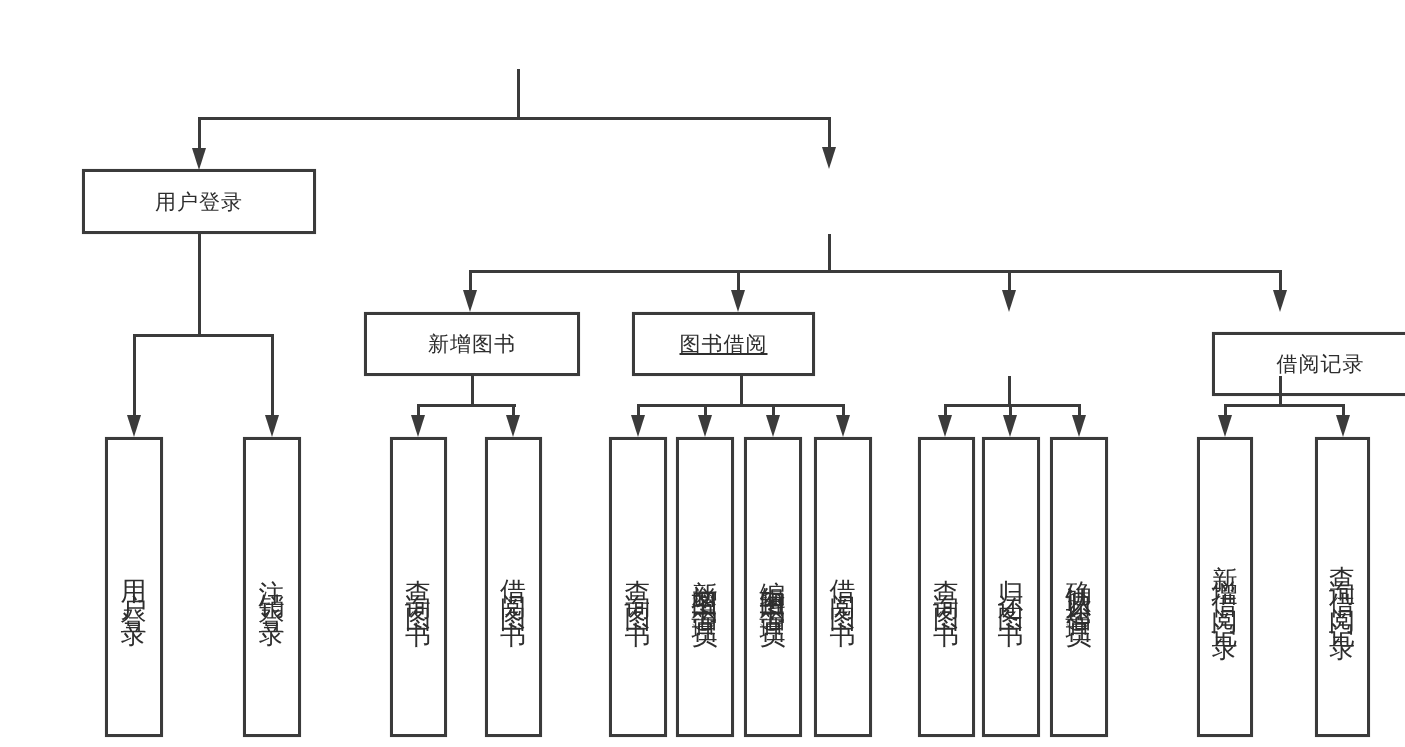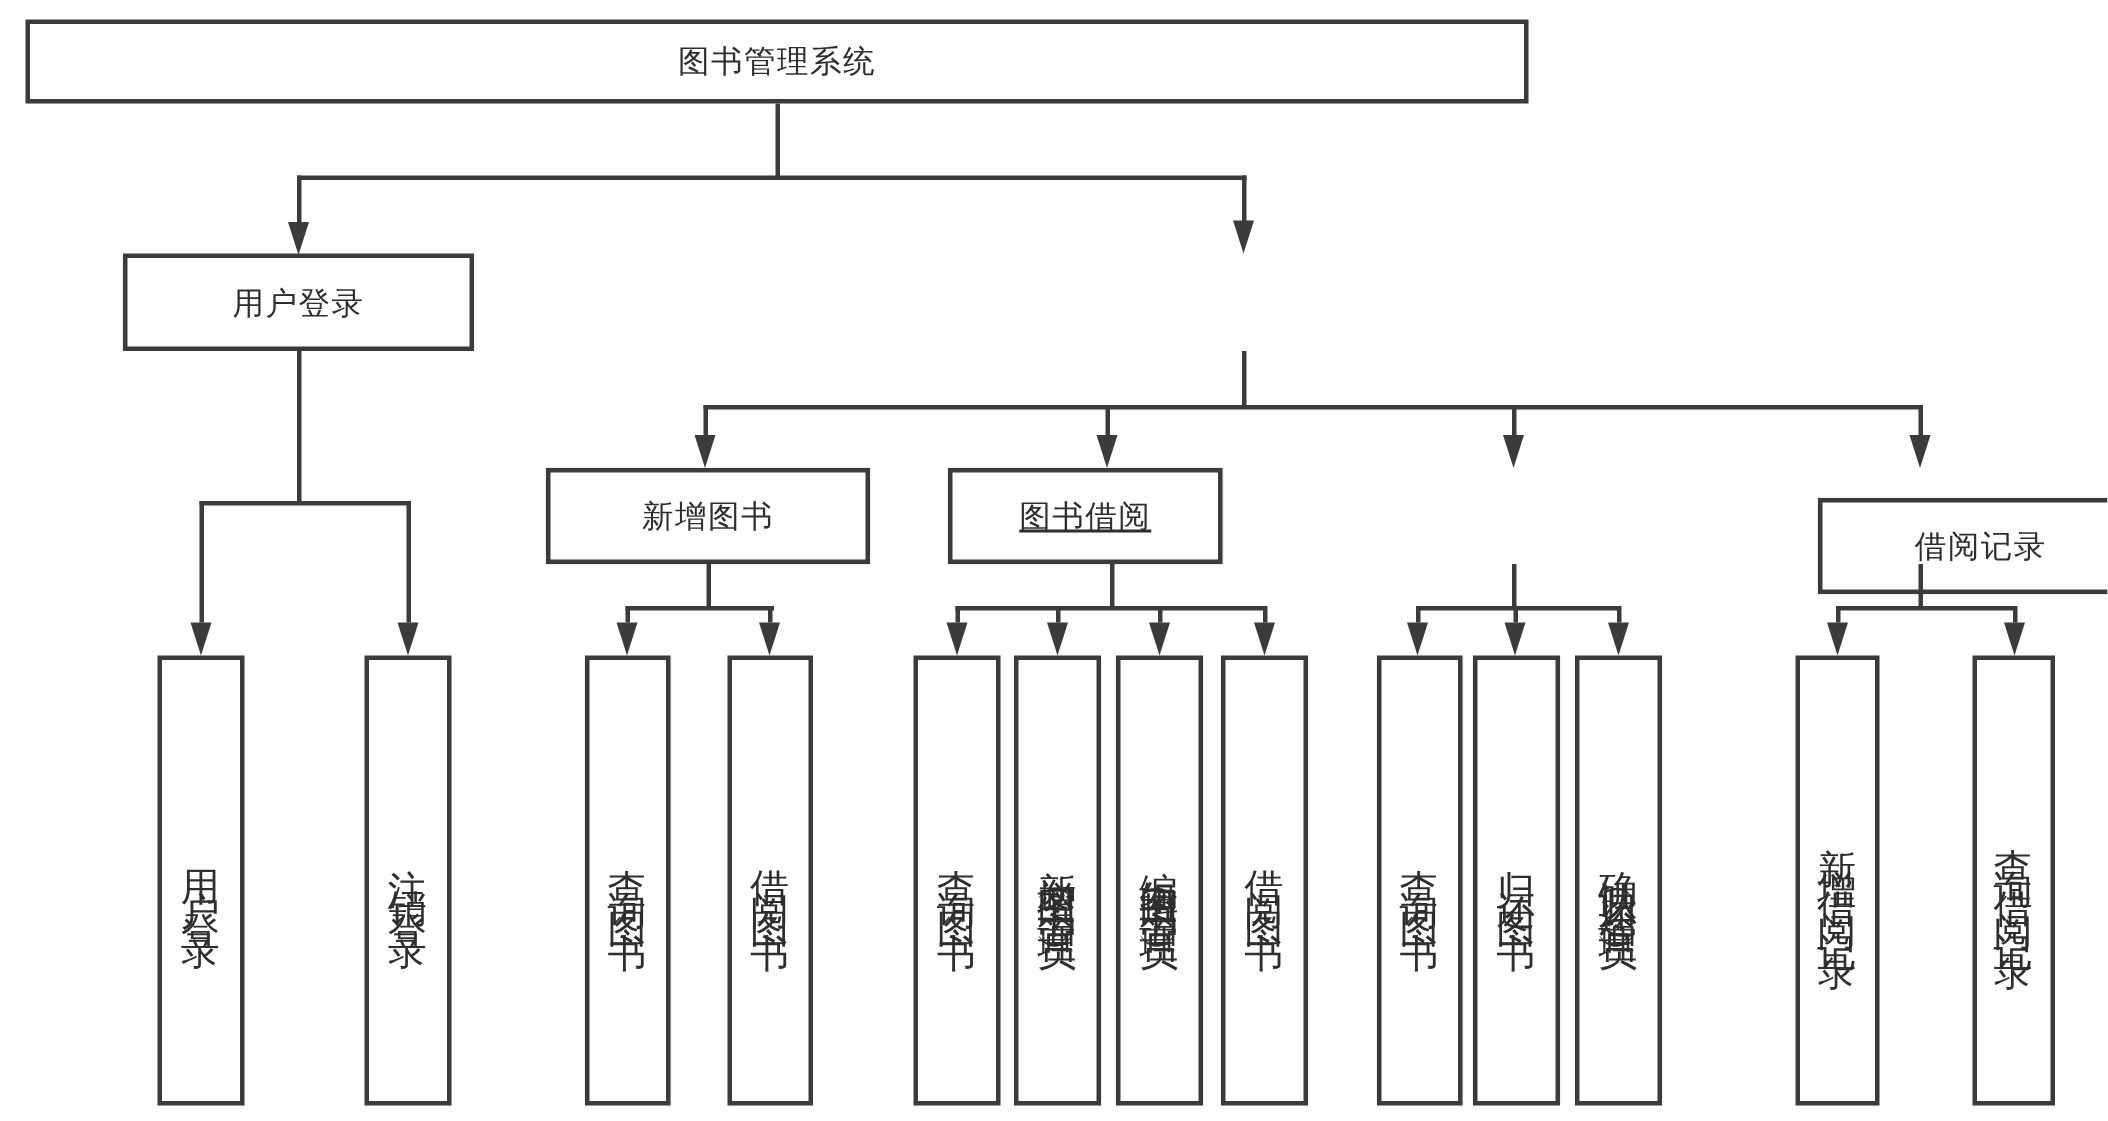--- a/index.html
+++ b/index.html
@@ -54,21 +54,20 @@
     text-shadow:0 0 2px #ffffff;
     letter-spacing:1px;
     white-space:nowrap;
   }
 </style>
 </head>
 <body>
 
 <div id="stage">
 
-  <div class="node" style="left:17px;top:13px;width:1002px;height:56px;">图书管理系统</div>
 
   <div class="node" style="left:82px;top:169px;width:234px;height:65px;">用户登录</div>
 
 
   <div class="node" style="left:364px;top:312px;width:216px;height:64px;">新增图书</div>
 
   <div class="node" style="left:632px;top:312px;width:183px;height:64px;text-decoration:underline;">图书借阅</div>
 
 
   <div class="node" style="left:1212px;top:312px;width:217px;height:64px;margin-top:20px;">借阅记录</div>

